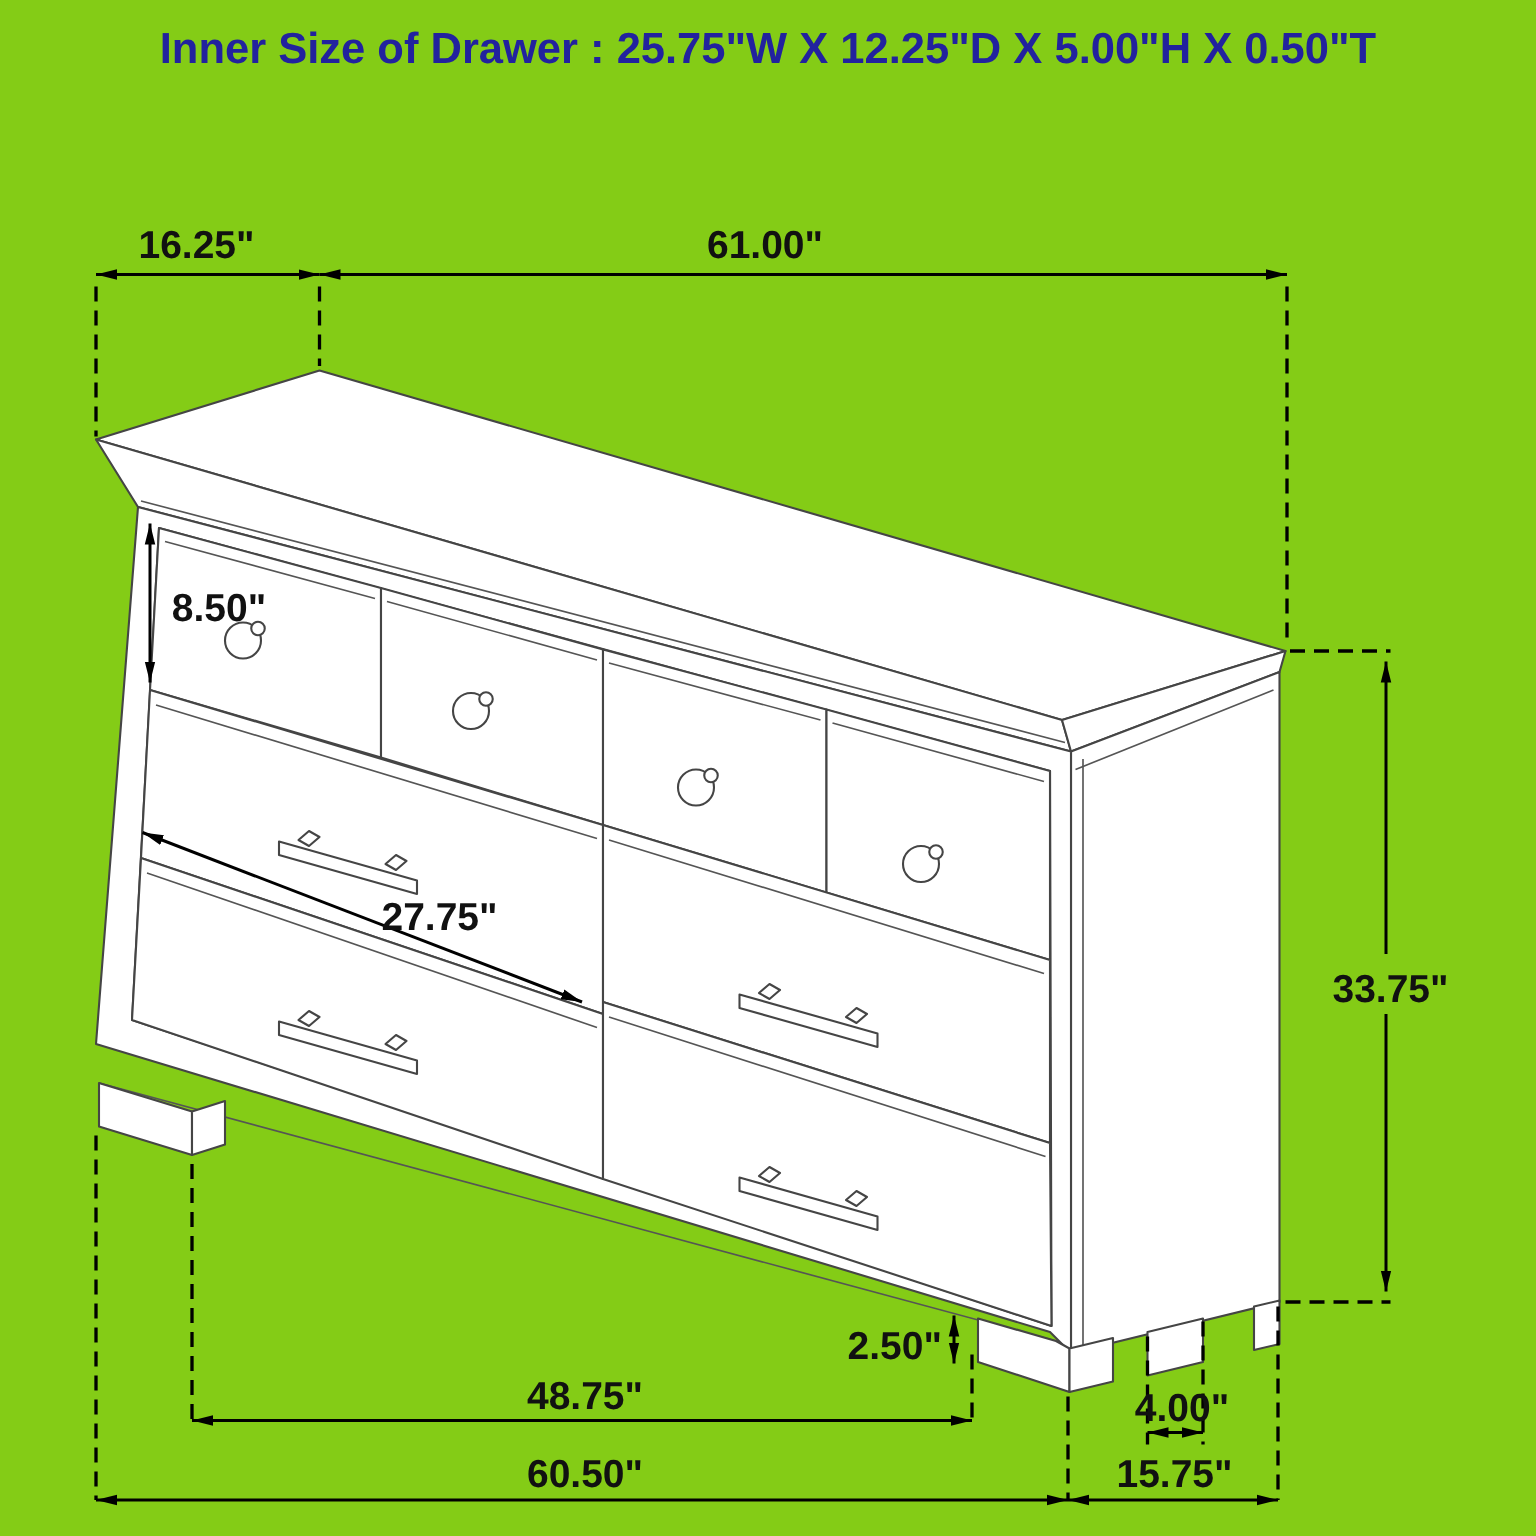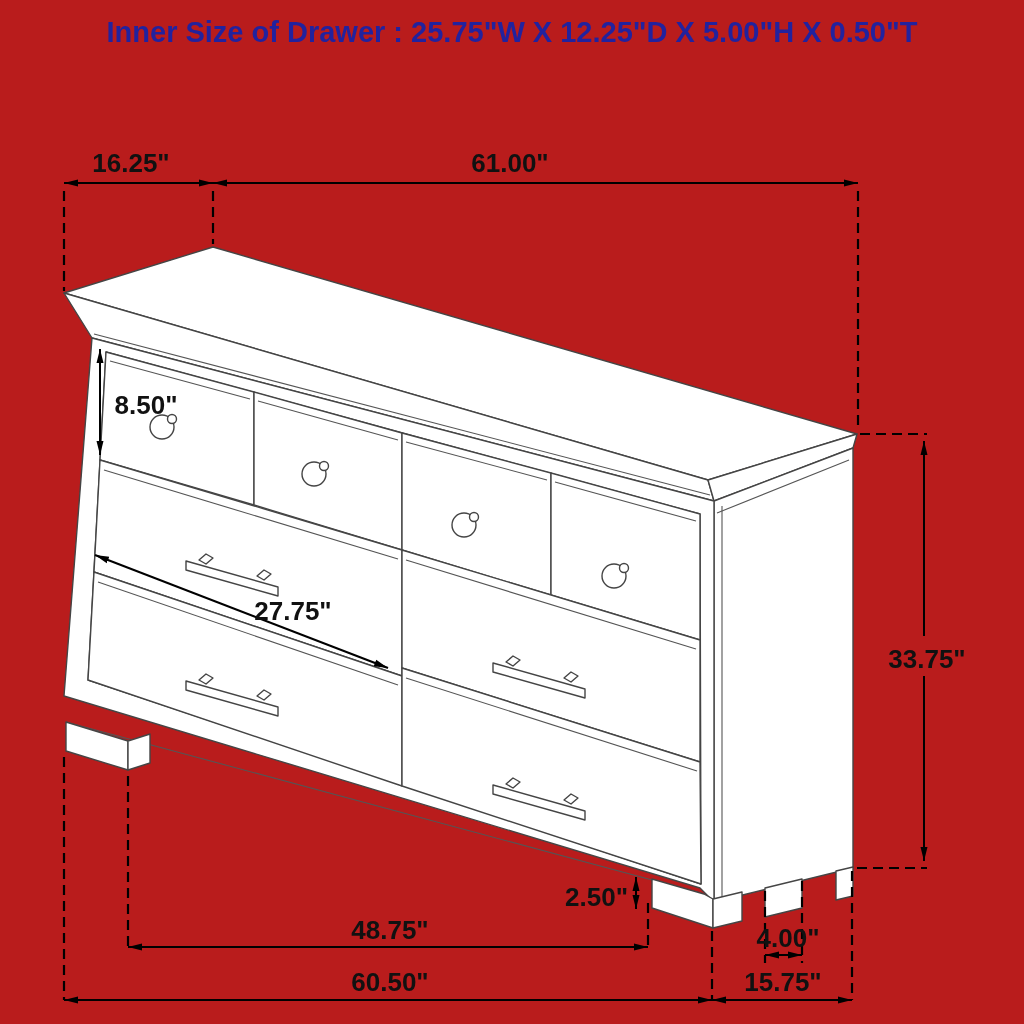--- a/index.html
+++ b/index.html
@@ -1,16 +1,16 @@
 <!DOCTYPE html>
 <html><head>
 <meta charset="utf-8">
 <style>
   html,body{margin:0;padding:0;background:#ffffff;}
-  .canvas{position:relative;width:1024px;height:1024px;background:#b91c1c;overflow:hidden;
+  .canvas{position:relative;width:1024px;height:1024px;background:#84cc16;overflow:hidden;
           font-family:"Liberation Sans",sans-serif;}
   svg{display:block;width:1024px;height:1024px;}
   .furn{fill:#ffffff;stroke:#454545;stroke-width:1.4;stroke-linejoin:round;}
   .furnline{fill:none;stroke:#555555;stroke-width:1.1;}
   .dim{stroke:#000000;stroke-width:2;fill:none;}
   .dash{stroke:#000000;stroke-width:2.2;fill:none;stroke-dasharray:10 6;}
   .dimtext{font-family:"Liberation Sans",sans-serif;font-size:26px;font-weight:bold;fill:#111111;}
   .titletext{font-family:"Liberation Sans",sans-serif;font-size:29px;font-weight:bold;}
 </style>
 </head>

